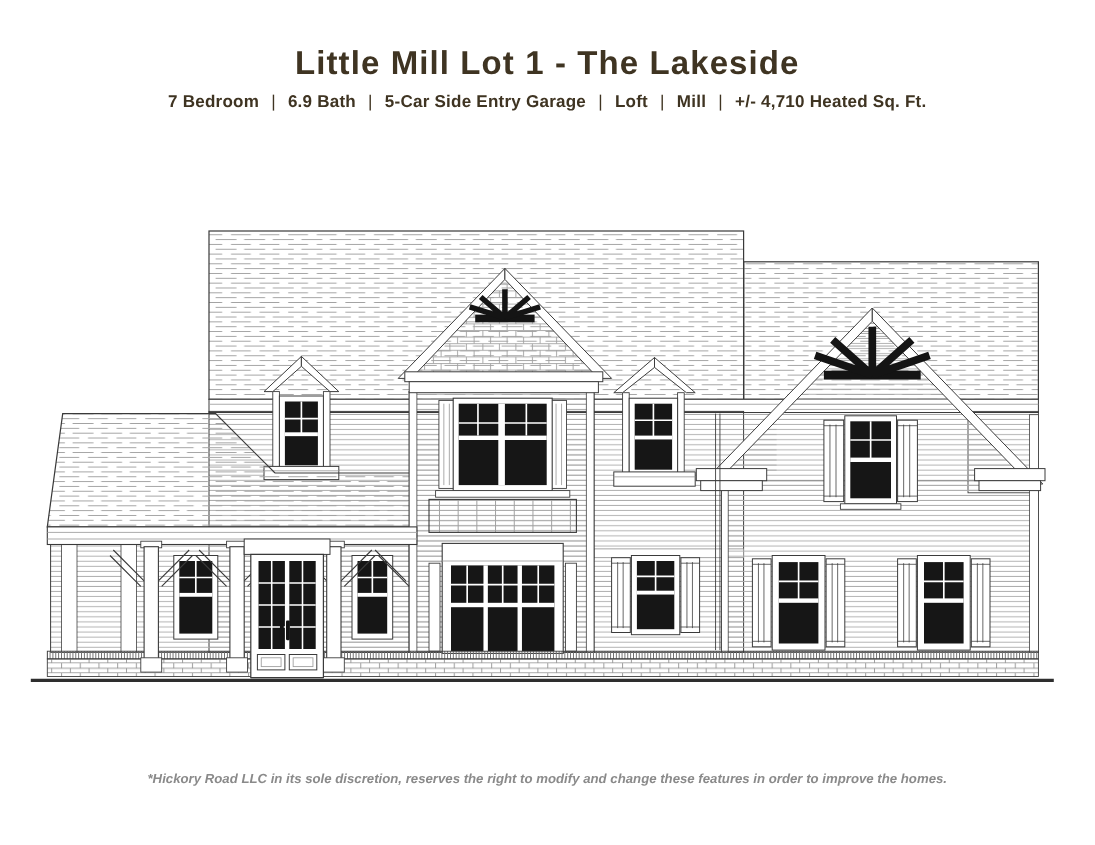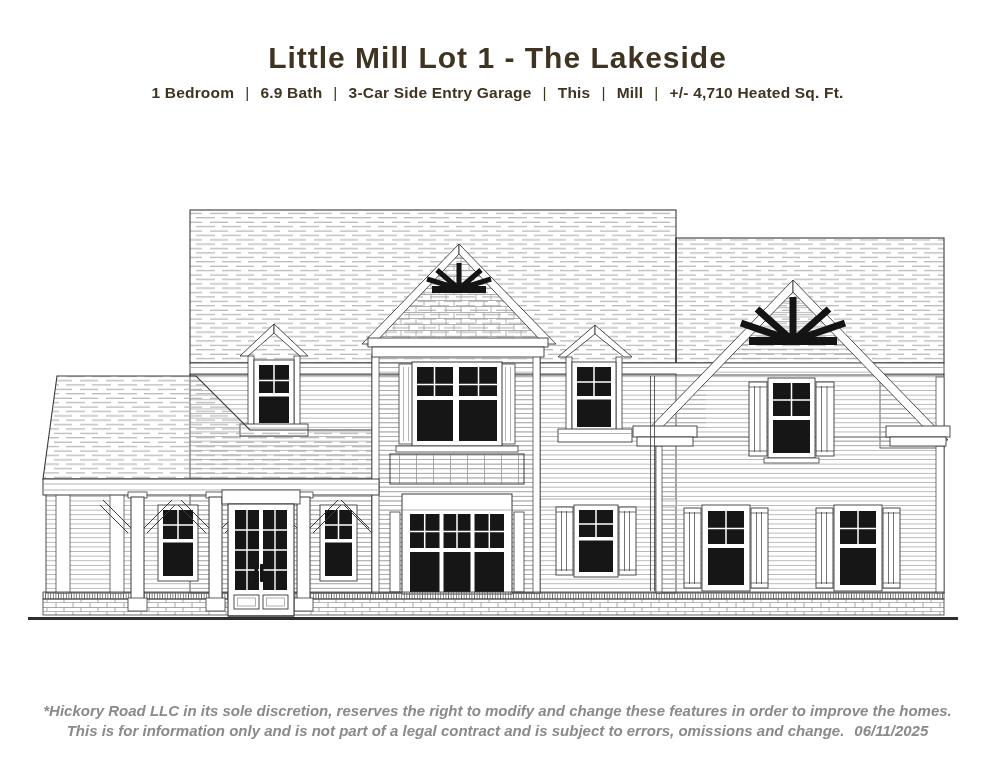--- a/index.html
+++ b/index.html
@@ -3,33 +3,33 @@
 <meta charset="utf-8">
 <style>
   html,body{margin:0;padding:0;background:#ffffff;}
   .page{position:relative;width:995px;height:768px;background:#ffffff;overflow:hidden;
         font-family:"Liberation Sans",sans-serif;}
   .hdr{position:absolute;top:42px;left:0;width:100%;text-align:center;}
   .title{margin:0;font-size:30px;font-weight:bold;color:#3f3422;letter-spacing:1px;line-height:1.05;}
   .specs{margin-top:10px;font-size:15.5px;font-weight:bold;color:#3f3422;letter-spacing:.2px;}
   .sep{display:inline-block;margin:0 11px;font-weight:normal;}
   .ftr{position:absolute;top:701px;left:0;width:100%;text-align:center;
-       font-size:15px;font-style:italic;font-weight:bold;color:#8a8a8a;line-height:1.3;}
+       font-size:12px;font-style:italic;font-weight:bold;color:#8a8a8a;line-height:1.3;}
   .date{margin-left:10px;}
   svg.house{position:absolute;left:0;top:0;}
 </style>
 </head>
 <body>
 
 <div class="page">
 
   <div class="hdr">
     <h1 class="title">Little Mill Lot 1 - The Lakeside</h1>
     <div class="specs">
-      <span>1 Bedroom</span><span class="sep">|</span><span>6.9 Bath</span><span class="sep">|</span><span>3-Car Side Entry Garage</span><span class="sep">|</span><span>This</span><span class="sep">|</span><span>Mill</span><span class="sep">|</span><span>+/- 4,710 Heated Sq. Ft.</span>
+      <span>7 Bedroom</span><span class="sep">|</span><span>6.9 Bath</span><span class="sep">|</span><span>5-Car Side Entry Garage</span><span class="sep">|</span><span>Loft</span><span class="sep">|</span><span>Mill</span><span class="sep">|</span><span>+/- 4,710 Heated Sq. Ft.</span>
     </div>
   </div>
 
   <svg class="house" width="995" height="768" viewBox="0 0 995 768">
     <defs>
       <pattern id="shingle" width="26" height="8.8" patternUnits="userSpaceOnUse">
         <path d="M2,2.2 H20 M-12,6.6 H7 M14,6.6 H33" stroke="#a3a3a3" stroke-width="1" fill="none"></path>
       </pattern>
       <pattern id="siding" width="12" height="4.6" patternUnits="userSpaceOnUse">
         <path d="M0,4.2 H12" stroke="#ababab" stroke-width="0.9" fill="none"></path>
@@ -274,16 +274,15 @@
       </g>
     </g>
 
     <g>
       <line x1="28" y1="618.5" x2="958" y2="618.5" stroke="#2e2e2e" stroke-width="3"></line>
     </g>
   </svg>
 
   <div class="ftr">
     <div>*Hickory Road LLC in its sole discretion, reserves the right to modify and change these features in order to improve the homes.</div>
-    <div><span>This is for information only and is not part of a legal contract and is subject to errors, omissions and change.</span><span class="date">06/11/2025</span></div>
   </div>
 
 </div>
 
 </body></html>

